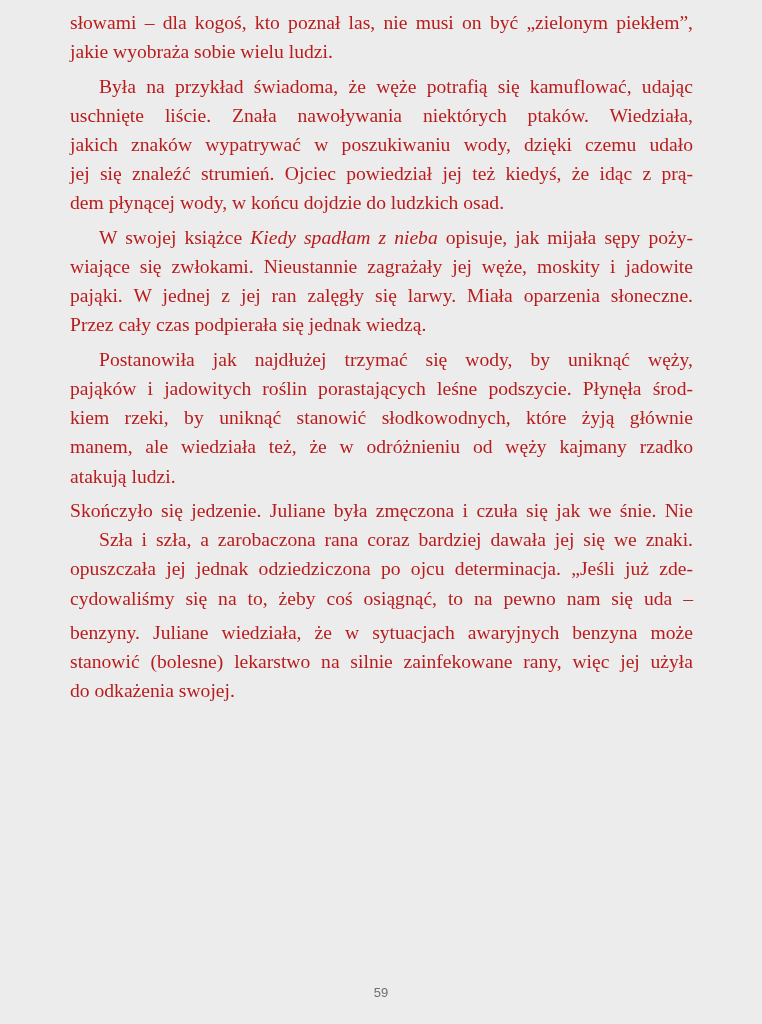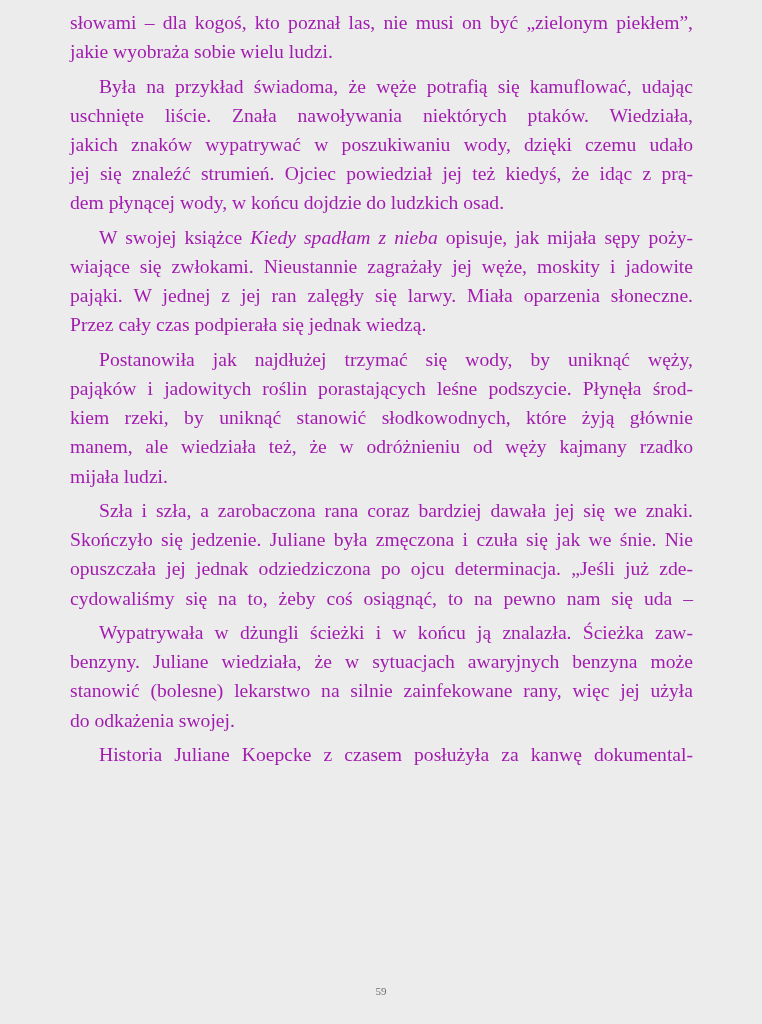--- a/index.html
+++ b/index.html
@@ -14,21 +14,21 @@
     overflow: hidden;
   }
   .page {
     position: absolute;
     left: 70px;
     top: 8px;
     width: 623px;
     font-family: "Liberation Serif", "DejaVu Serif", serif;
     font-size: 19.6px;
     line-height: 29.2px;
-    color: #a21caf;
+    color: #b91c1c;
     text-align: justify;
     hyphens: manual;
   }
   .page p {
     margin: 0 0 5.2px 0;
     text-indent: 29px;
   }
   .line {
     display: block;
     text-align: justify;
@@ -42,22 +42,22 @@
     padding-left: 29px;
   }
   .page p { text-indent: 0; }
   em { }
   .page-number {
     position: absolute;
     left: 0;
     right: 0;
     top: 985px;
     text-align: center;
-    font-family: Liberation Serif, serif;
-    font-size: 11px;
+    font-family: Liberation Sans, sans-serif;
+    font-size: 13px;
     color: #6e6e6e;
   }
 </style>
 </head>
 <body>
 
 <div class="page">
 
   <p>
     <span class="line">słowami – dla kogoś, kto poznał las, nie musi on być „zielonym piekłem”,</span>
@@ -77,37 +77,35 @@
     <span class="line">wiające się zwłokami. Nieustannie zagrażały jej węże, moskity i jadowite</span>
     <span class="line">pająki. W jednej z jej ran zalęgły się larwy. Miała oparzenia słoneczne.</span>
     <span class="line last">Przez cały czas podpierała się jednak wiedzą.</span>
   </p>
 
   <p>
     <span class="line indent">Postanowiła jak najdłużej trzymać się wody, by uniknąć węży,</span>
     <span class="line">pająków i jadowitych roślin porastających leśne podszycie. Płynęła środ-</span>
     <span class="line">kiem rzeki, by uniknąć stanowić słodkowodnych, które żyją głównie</span>
     <span class="line">manem, ale wiedziała też, że w odróżnieniu od węży kajmany rzadko</span>
-    <span class="line last">mijała ludzi.</span>
+    <span class="line last">atakują ludzi.</span>
   </p>
 
   <p>
+    <span class="line">Skończyło się jedzenie. Juliane była zmęczona i czuła się jak we śnie. Nie</span>
     <span class="line indent">Szła i szła, a zarobaczona rana coraz bardziej dawała jej się we znaki.</span>
-    <span class="line">Skończyło się jedzenie. Juliane była zmęczona i czuła się jak we śnie. Nie</span>
     <span class="line">opuszczała jej jednak odziedziczona po ojcu determinacja. „Jeśli już zde-</span>
     <span class="line">cydowaliśmy się na to, żeby coś osiągnąć, to na pewno nam się uda –</span>
   </p>
 
   <p>
-    <span class="line indent">Wypatrywała w dżungli ścieżki i w końcu ją znalazła. Ścieżka zaw-</span>
     <span class="line">benzyny. Juliane wiedziała, że w sytuacjach awaryjnych benzyna może</span>
     <span class="line">stanowić (bolesne) lekarstwo na silnie zainfekowane rany, więc jej użyła</span>
     <span class="line last">do odkażenia swojej.</span>
   </p>
 
 
   <p>
-    <span class="line indent">Historia Juliane Koepcke z czasem posłużyła za kanwę dokumental-</span>
   </p>
 
 </div>
 
 <div class="page-number">59</div>
 
 </body></html>

